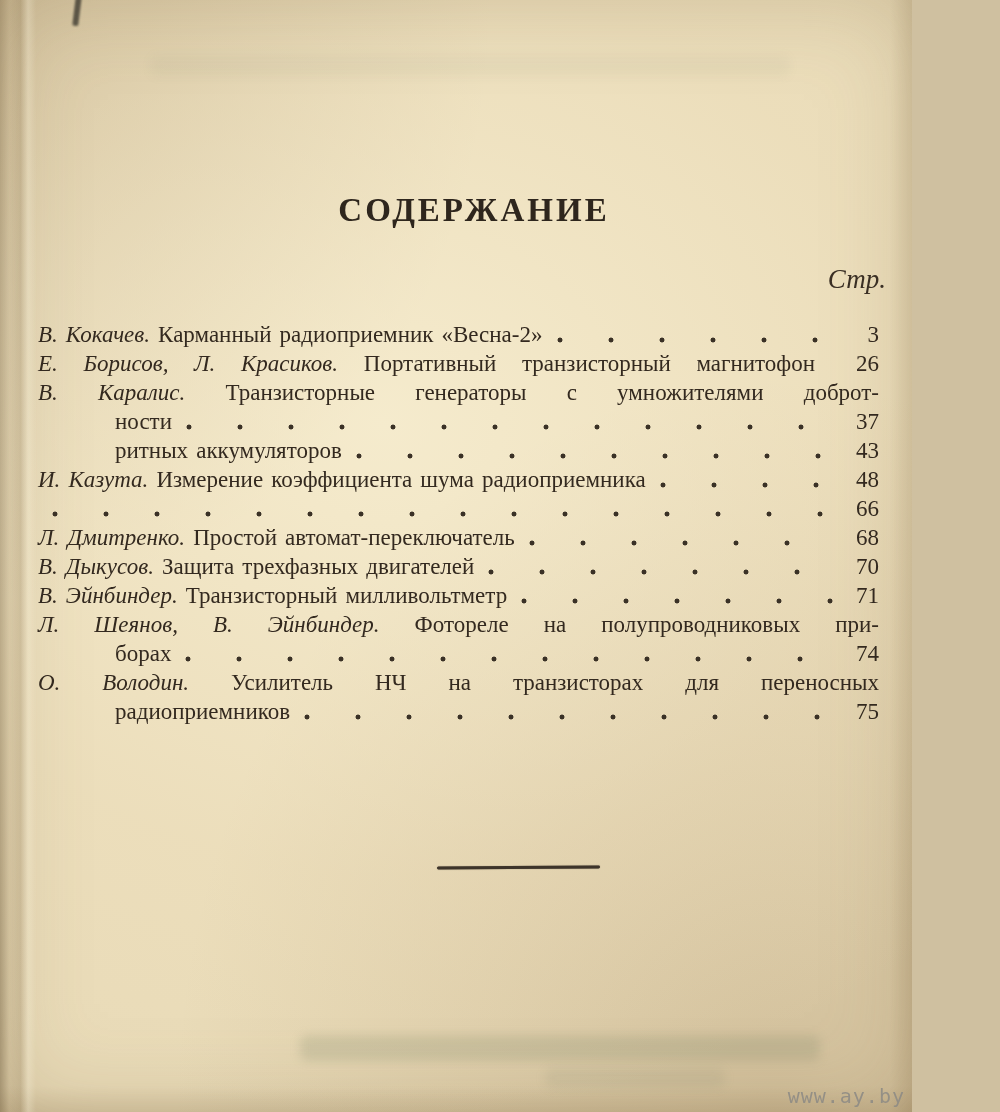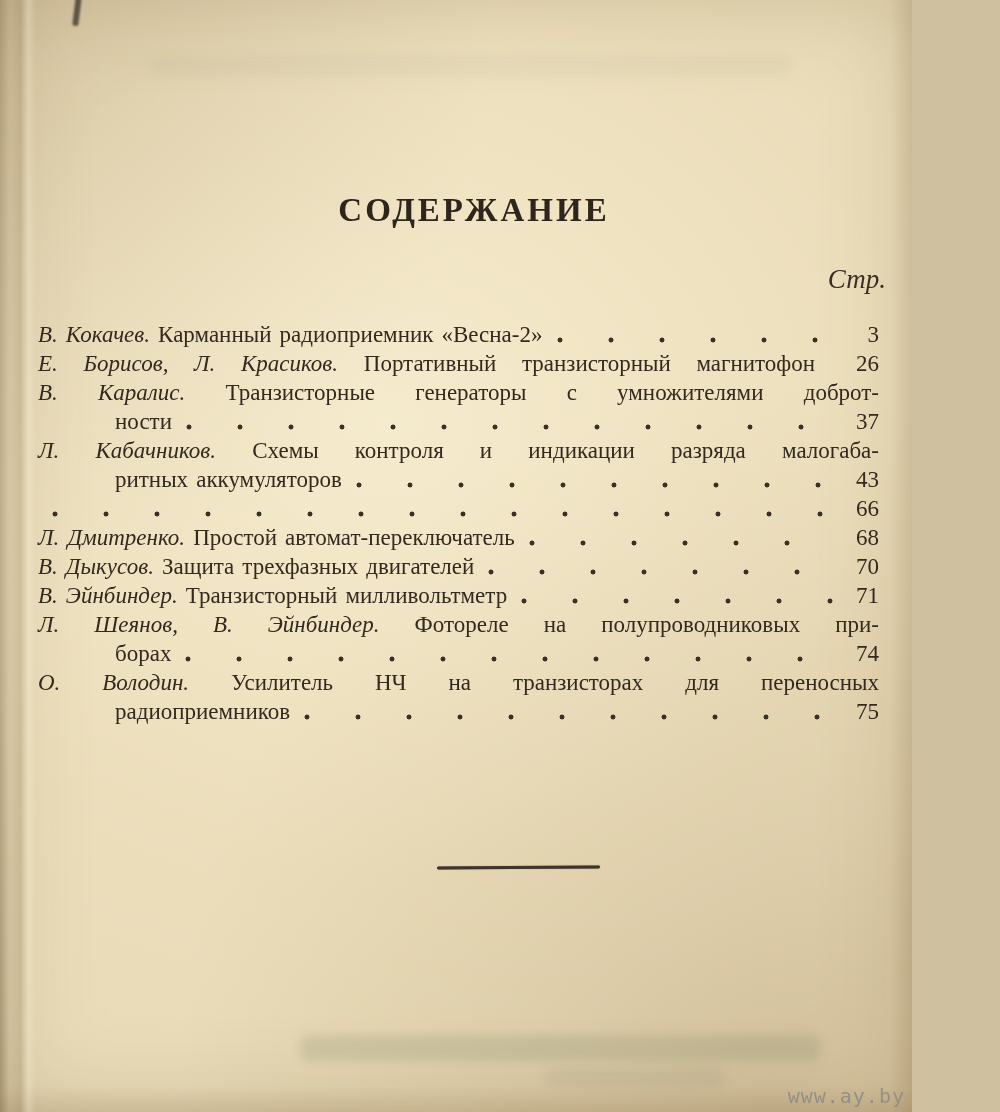--- a/index.html
+++ b/index.html
@@ -100,27 +100,31 @@
       <span class="pg">26</span>
     </div>
 
     <div class="wrapline"><span class="authors">В. Каралис.</span> <span>Транзисторные генераторы с умножителями доброт-</span></div>
     <div class="row">
       <span class="txt cont-indent">ности</span>
       <span class="leader"></span>
       <span class="pg">37</span>
     </div>
 
-    <div class="wrapline"><span class="authors">Л. Кабачников.</span> <span>Схемы контроля и индикации разряда малогаба-</span></div>
     <div class="row">
       <span class="txt cont-indent">ритных аккумуляторов</span>
       <span class="leader"></span>
       <span class="pg">43</span>
     </div>
 
+    <div class="row">
+      <span class="txt"><span class="authors">И. Казута.</span> <span>Измерение коэффициента шума радиоприемника</span></span>
+      <span class="leader"></span>
+      <span class="pg">48</span>
+    </div>
 
 
     <div class="row">
       <span class="leader"></span>
       <span class="pg">66</span>
     </div>
 
     <div class="row">
       <span class="txt"><span class="authors">Л. Дмитренко.</span> <span>Простой автомат-переключатель</span></span>
       <span class="leader"></span>

